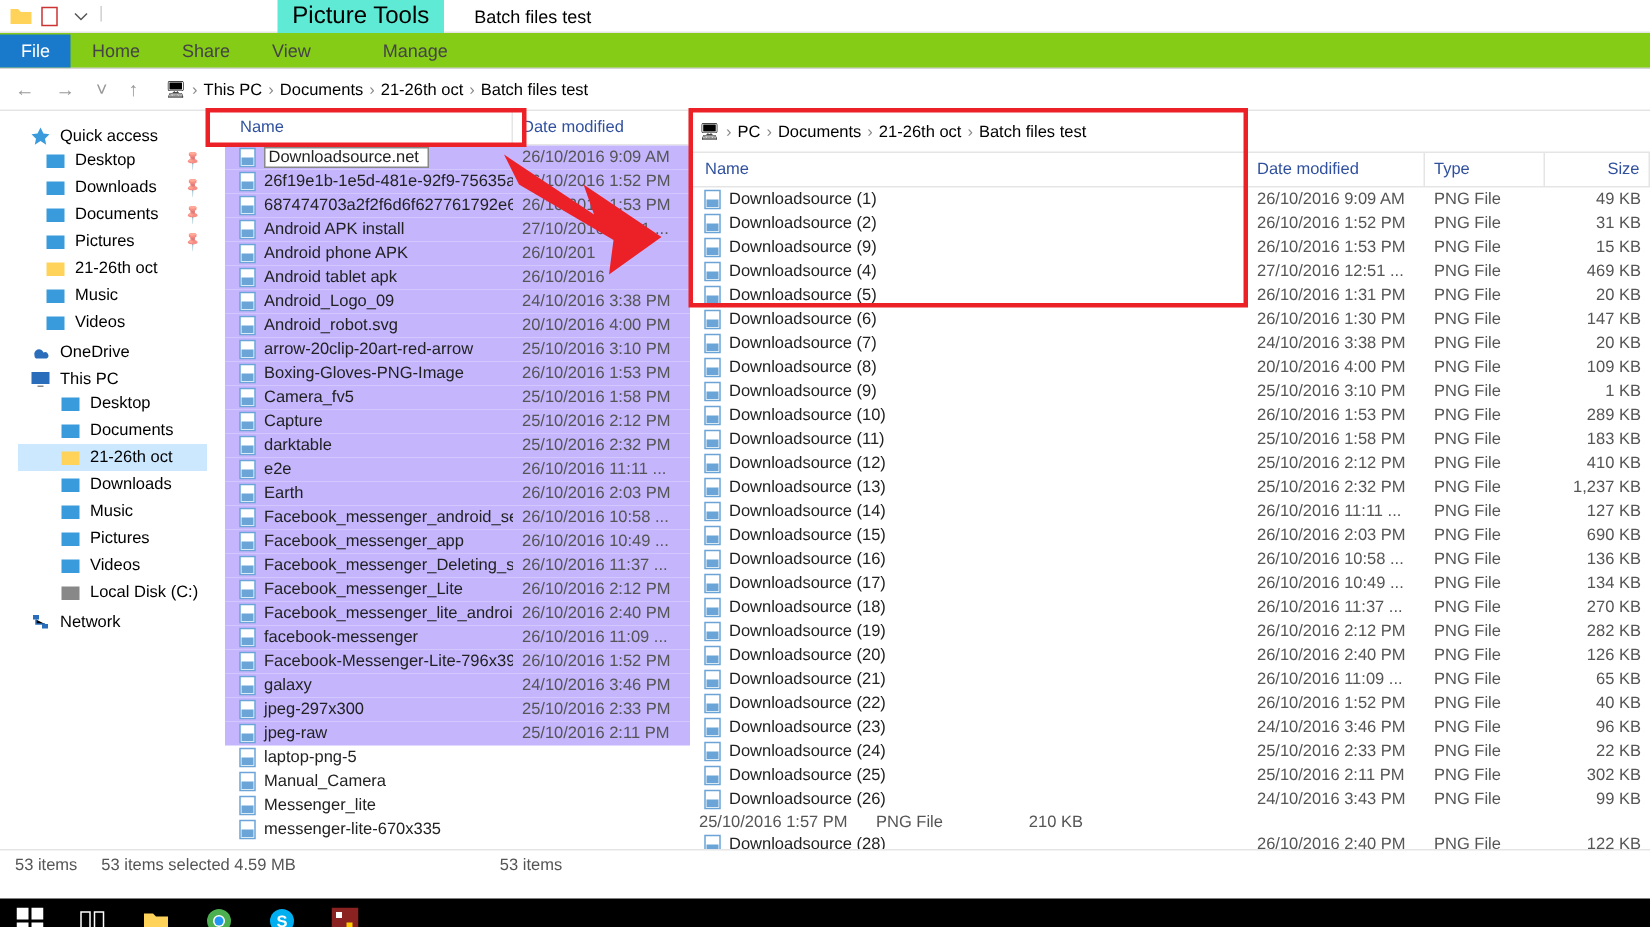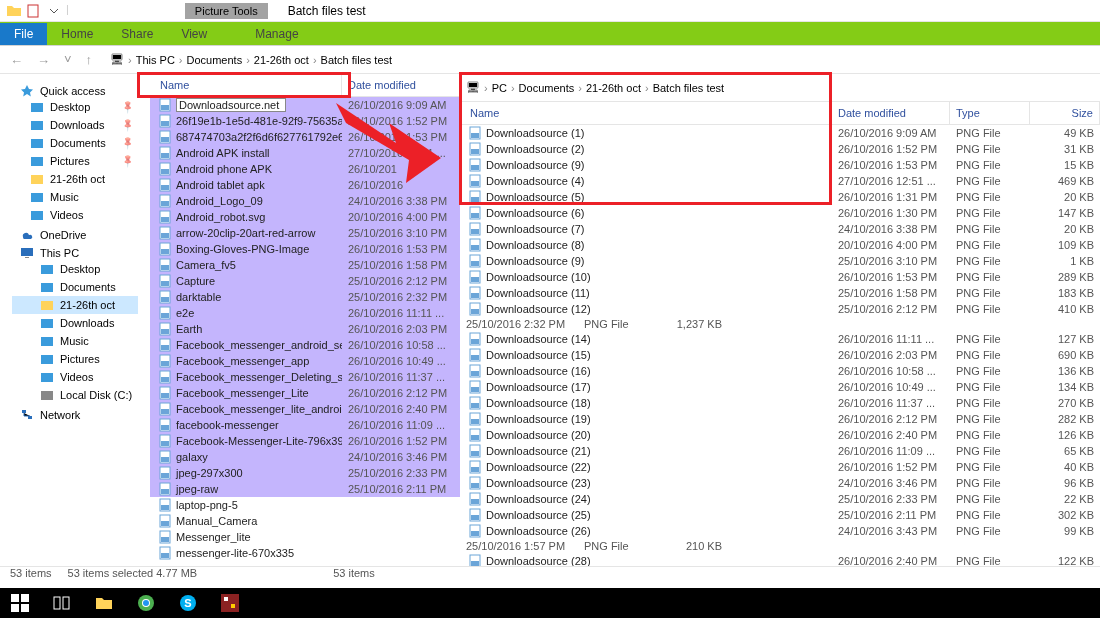--- a/index.html
+++ b/index.html
@@ -1,21 +1,21 @@
 <!DOCTYPE html>
 <html><head>
 <meta charset="utf-8">
 <style>
 * { margin: 0; padding: 0; box-sizing: border-box; font-family: "Segoe UI", Tahoma, sans-serif; font-size: 11px; }
 body { background: #fff; overflow: hidden; width: 1100px; height: 618px; }
 
 .titlebar { height: 22px; background: #fff; display: flex; align-items: center; border-bottom: 1px solid #e5e5e5; }
 .titlebar .qat { display: flex; gap: 4px; padding: 0 6px; }
 .qat-icon { width: 16px; height: 16px; display: inline-block; }
-.titlebar .ctx-tab { background: #a3a3a3; padding: 2px 10px; margin-left: 110px; font-size: 11px; }
+.titlebar .ctx-tab { background: #5eead4; padding: 2px 10px; margin-left: 110px; font-size: 16px; }
 .titlebar .title { margin-left: 20px; font-size: 12px; }
 
 .ribbon { height: 24px; background: #84cc16; display: flex; align-items: center; border-bottom: 1px solid #d4d4d4; }
 .ribbon .tab { padding: 4px 14px; font-size: 12px; color: #444; cursor: pointer; }
 .ribbon .tab.file { background: #1979ca; color: #fff; }
 .ribbon .tab.ctx { margin-left: 20px; }
 
 .nav { height: 28px; display: flex; align-items: center; padding: 0 6px; gap: 6px; border-bottom: 1px solid #e5e5e5; }
 .nav .navbtn { color: #999; padding: 0 4px; font-size: 13px; }
 .breadcrumb { display: flex; gap: 4px; align-items: center; margin-left: 8px; }
@@ -50,21 +50,21 @@
 
 .rename-box { border: 1px solid #888; background: #fff; padding: 0 2px; min-width: 110px; display: inline-block; }
 
 .pane2-head { height: 28px; display: flex; align-items: center; border-bottom: 1px solid #e5e5e5; padding: 0 6px; }
 .pane2-head .breadcrumb { margin-left: 0; }
 
 .redbox1 { position: absolute; border: 3px solid #ec2027; pointer-events: none; left: 137px; top: 72px; width: 214px; height: 26px; z-index: 10; }
 .redbox2 { position: absolute; border: 3px solid #ec2027; pointer-events: none; left: 459px; top: 72px; width: 373px; height: 133px; z-index: 10; }
 .arrow { position: absolute; left: 321px; top: 88px; z-index: 11; pointer-events: none; }
 
-.status { height: 22px; border-top: 1px solid #e5e5e5; display: flex; align-items: flex-start; padding: 0 10px; gap: 16px; color: #555; }
+.status { height: 22px; border-top: 1px solid #e5e5e5; display: flex; align-items: flex-end; padding: 16px 10px; gap: 16px; color: #555; }
 
 .taskbar { height: 30px; background: #000; display: flex; align-items: center; gap: 2px; padding-left: 0; }
 .tb-item { width: 40px; height: 30px; display: flex; align-items: center; justify-content: center; }
 .tb-icon { width: 18px; height: 18px; }
 
 svg { display: block; }
 </style>
 </head>
 <body>
 
@@ -821,20 +821,29 @@
                 <rect x="3" y="7" width="8" height="5" fill="#6ba5d8"></rect>
               </svg>
             </span>
             <span>Downloadsource (12)</span>
           </div>
           <div class="cell date">25/10/2016 2:12 PM</div>
           <div class="cell type">PNG File</div>
           <div class="cell size">410 KB</div>
         </div>
         <div class="row">
+          <div class="cell name">
+            <span class="file-ico">
+              <svg viewBox="0 0 14 14">
+                <rect x="2" y="1" width="10" height="12" fill="#fff" stroke="#6ba5d8"></rect>
+                <rect x="3" y="7" width="8" height="5" fill="#6ba5d8"></rect>
+              </svg>
+            </span>
+            <span>Downloadsource (13)</span>
+          </div>
           <div class="cell date">25/10/2016 2:32 PM</div>
           <div class="cell type">PNG File</div>
           <div class="cell size">1,237 KB</div>
         </div>
         <div class="row">
           <div class="cell name">
             <span class="file-ico">
               <svg viewBox="0 0 14 14">
                 <rect x="2" y="1" width="10" height="12" fill="#fff" stroke="#6ba5d8"></rect>
                 <rect x="3" y="7" width="8" height="5" fill="#6ba5d8"></rect>
@@ -1032,21 +1041,21 @@
           <div class="cell date">26/10/2016 2:40 PM</div>
           <div class="cell type">PNG File</div>
           <div class="cell size">122 KB</div>
         </div>
       </div>
   </div>
 </div>
 
 <div class="status">
   <span>53 items</span>
-  <span>53 items selected  4.77 MB</span>
+  <span>53 items selected  4.59 MB</span>
   <span style="margin-left:120px">53 items</span>
 </div>
 
 <div class="taskbar">
   <div class="tb-item">
       <svg class="tb-icon" viewBox="0 0 18 18">
         <rect x="0" y="0" width="8" height="8" fill="#fff"></rect>
         <rect x="10" y="0" width="8" height="8" fill="#fff"></rect>
         <rect x="0" y="10" width="8" height="8" fill="#fff"></rect>
         <rect x="10" y="10" width="8" height="8" fill="#fff"></rect>

